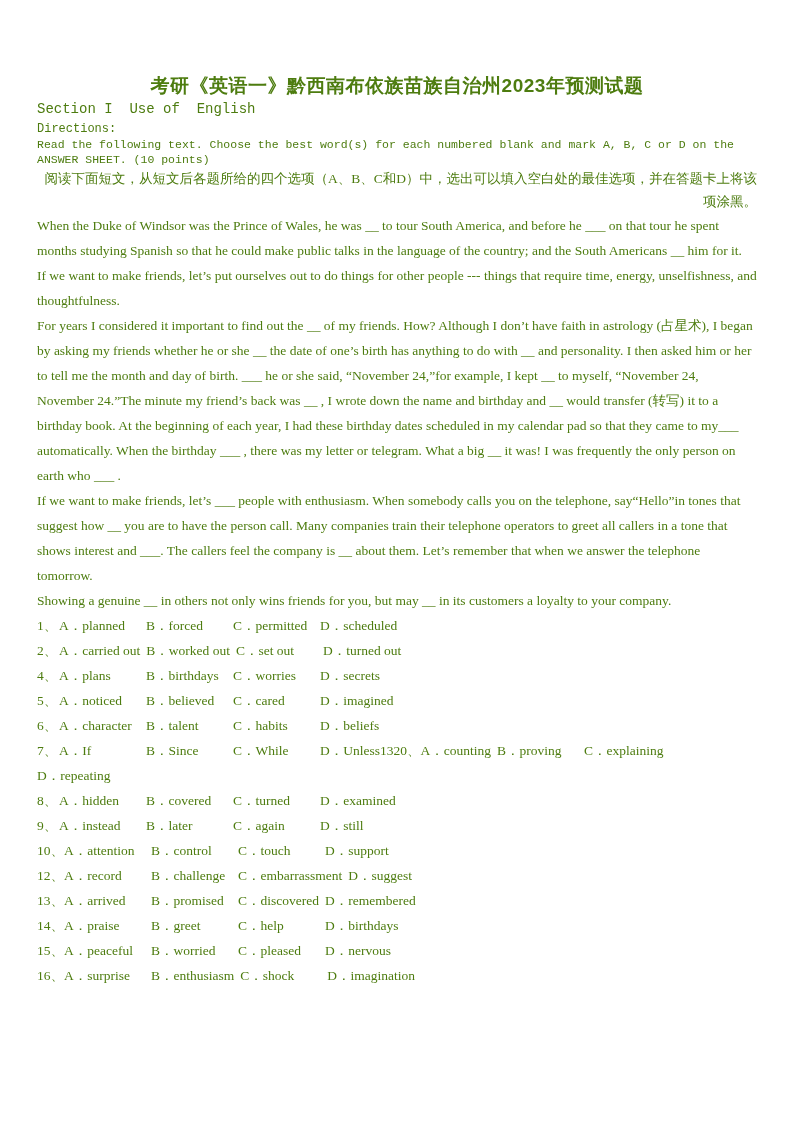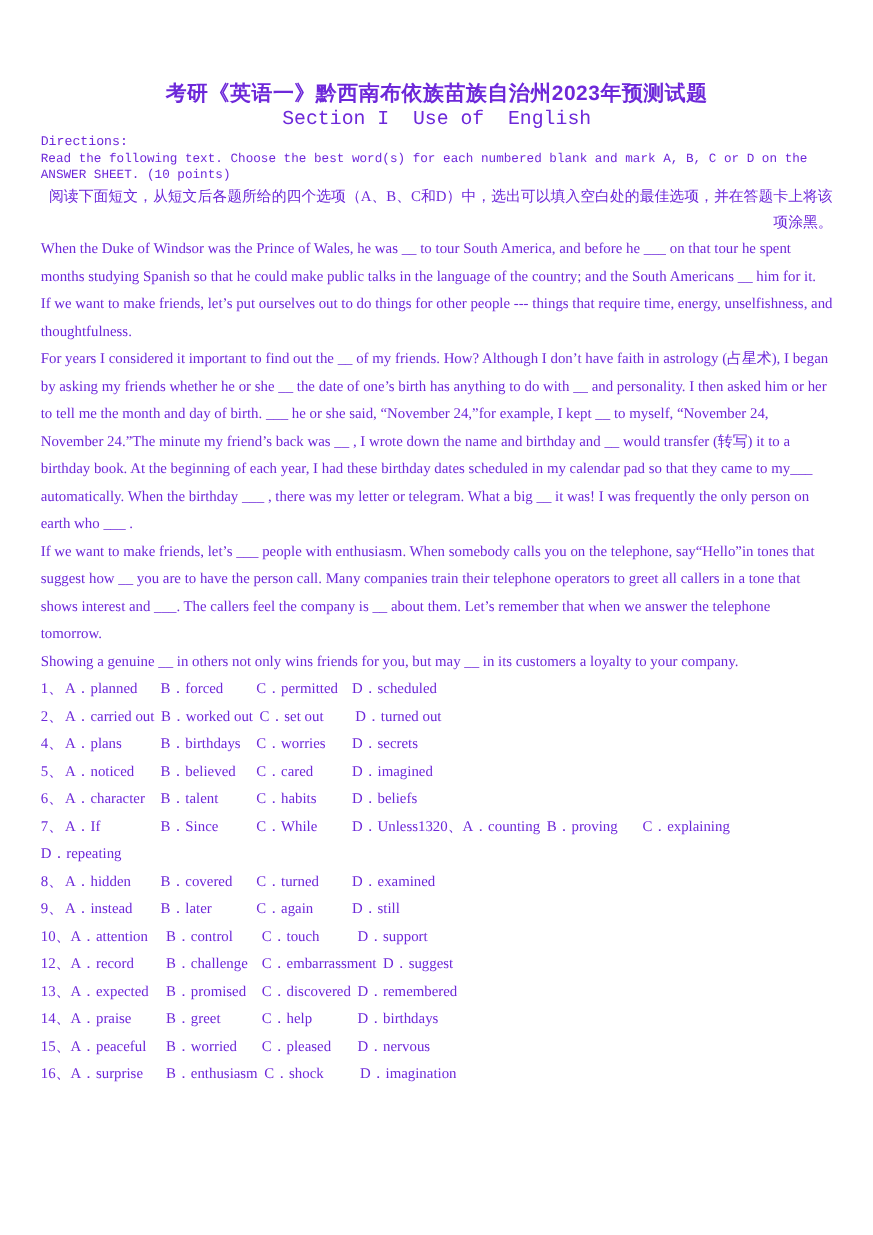--- a/index.html
+++ b/index.html
@@ -8,39 +8,38 @@
     background: #ffffff;
   }
   .page {
     position: relative;
     width: 794px;
     height: 1123px;
     margin: 0 auto;
     box-sizing: border-box;
     padding: 74px 37px 30px 37px;
     background: #ffffff;
-    color: #6d28d9;
+    color: #4d7c0f;
     font-family: "Liberation Serif", "DejaVu Serif", serif;
     overflow: hidden;
   }
   .title {
     margin: 0;
     font-family: "Liberation Sans", "DejaVu Sans", sans-serif;
     font-weight: bold;
     font-size: 19px;
     line-height: 24px;
     text-align: center;
     letter-spacing: 0.5px;
   }
   .section-heading {
     margin-top: 3px;
     font-family: "Liberation Mono", "DejaVu Sans Mono", monospace;
-    font-size: 18px;
+    font-size: 14px;
     line-height: 16px;
-    text-align: center;
     white-space: pre;
   }
   .directions-label {
     margin-top: 5px;
     font-family: "Liberation Mono", "DejaVu Sans Mono", monospace;
     font-weight: normal;
     font-size: 12px;
     line-height: 15px;
   }
   .directions-en {
@@ -96,18 +95,18 @@
       <div class="question-row"><span class="q-num">2、</span><span class="q-opt">A．carried out</span><span class="q-opt">B．worked out</span><span class="q-opt">C．set out</span><span class="q-opt">D．turned out</span></div>
       <div class="question-row"><span class="q-num">4、</span><span class="q-opt">A．plans</span><span class="q-opt">B．birthdays</span><span class="q-opt">C．worries</span><span class="q-opt">D．secrets</span></div>
       <div class="question-row"><span class="q-num">5、</span><span class="q-opt">A．noticed</span><span class="q-opt">B．believed</span><span class="q-opt">C．cared</span><span class="q-opt">D．imagined</span></div>
       <div class="question-row"><span class="q-num">6、</span><span class="q-opt">A．character</span><span class="q-opt">B．talent</span><span class="q-opt">C．habits</span><span class="q-opt">D．beliefs</span></div>
       <div class="question-row"><span class="q-num">7、</span><span class="q-opt">A．If</span><span class="q-opt">B．Since</span><span class="q-opt">C．While</span><span class="q-opt">D．Unless1320、A．counting</span><span class="q-opt">B．proving</span><span class="q-opt">C．explaining</span></div>
       <div class="question-row"><span class="q-opt">D．repeating</span></div>
       <div class="question-row"><span class="q-num">8、</span><span class="q-opt">A．hidden</span><span class="q-opt">B．covered</span><span class="q-opt">C．turned</span><span class="q-opt">D．examined</span></div>
       <div class="question-row"><span class="q-num">9、</span><span class="q-opt">A．instead</span><span class="q-opt">B．later</span><span class="q-opt">C．again</span><span class="q-opt">D．still</span></div>
       <div class="question-row"><span class="q-num">10、</span><span class="q-opt">A．attention</span><span class="q-opt">B．control</span><span class="q-opt">C．touch</span><span class="q-opt">D．support</span></div>
       <div class="question-row"><span class="q-num">12、</span><span class="q-opt">A．record</span><span class="q-opt">B．challenge</span><span class="q-opt">C．embarrassment</span><span class="q-opt">D．suggest</span></div>
-      <div class="question-row"><span class="q-num">13、</span><span class="q-opt">A．expected</span><span class="q-opt">B．promised</span><span class="q-opt">C．discovered</span><span class="q-opt">D．remembered</span></div>
+      <div class="question-row"><span class="q-num">13、</span><span class="q-opt">A．arrived</span><span class="q-opt">B．promised</span><span class="q-opt">C．discovered</span><span class="q-opt">D．remembered</span></div>
       <div class="question-row"><span class="q-num">14、</span><span class="q-opt">A．praise</span><span class="q-opt">B．greet</span><span class="q-opt">C．help</span><span class="q-opt">D．birthdays</span></div>
       <div class="question-row"><span class="q-num">15、</span><span class="q-opt">A．peaceful</span><span class="q-opt">B．worried</span><span class="q-opt">C．pleased</span><span class="q-opt">D．nervous</span></div>
       <div class="question-row"><span class="q-num">16、</span><span class="q-opt">A．surprise</span><span class="q-opt">B．enthusiasm</span><span class="q-opt">C．shock</span><span class="q-opt">D．imagination</span></div>
     </div>
 </div>
 
 </body></html>

